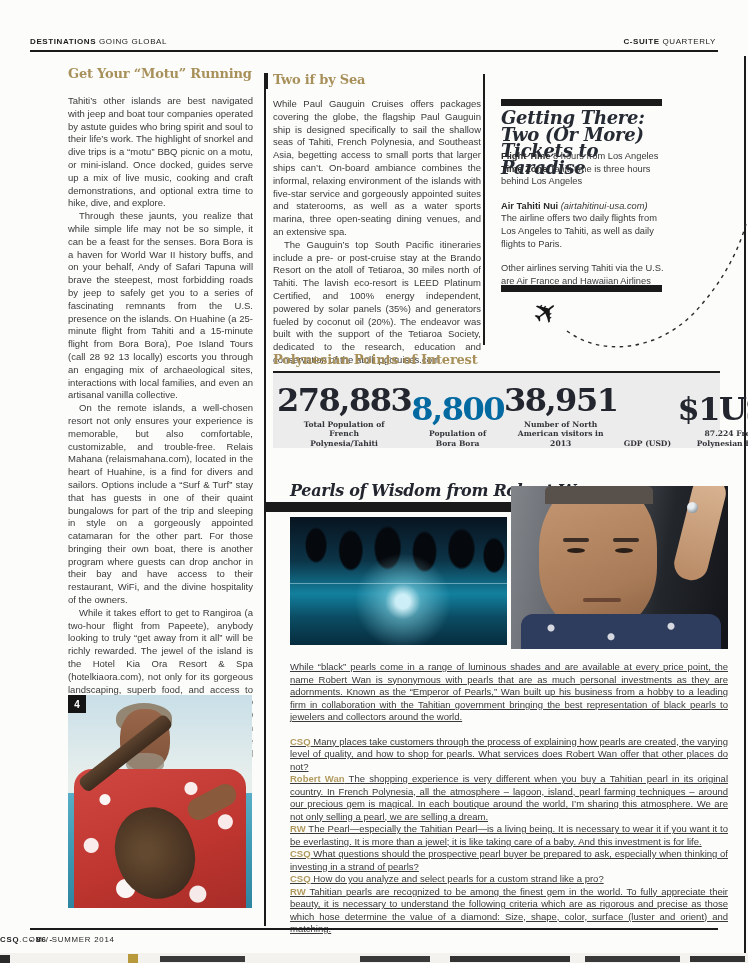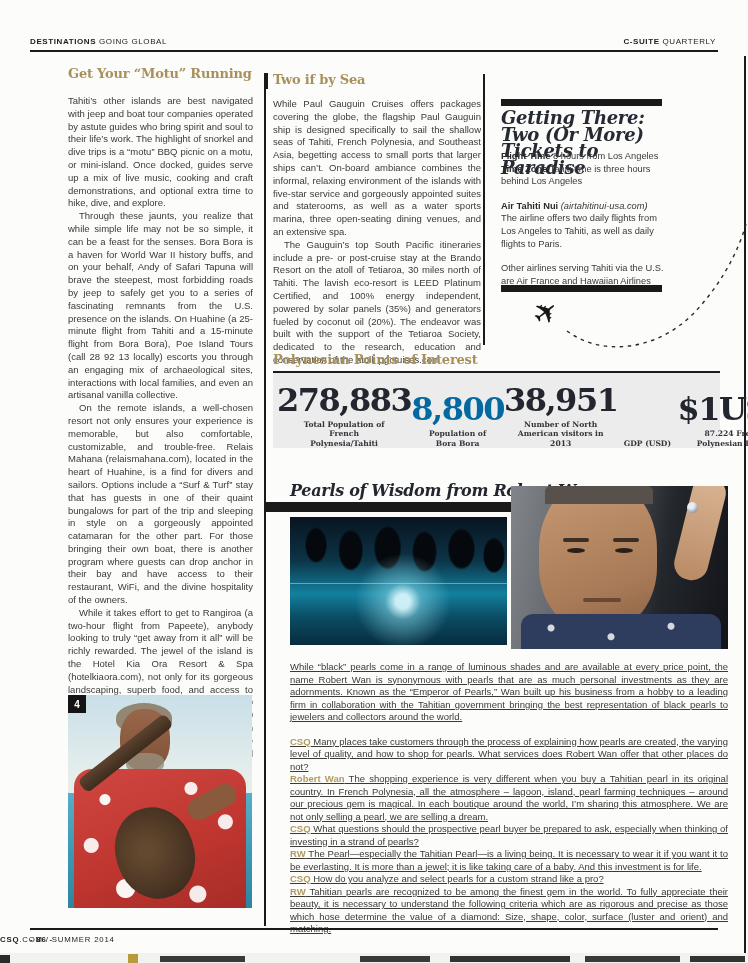--- a/index.html
+++ b/index.html
@@ -182,22 +182,22 @@
            #2e3c5e;border-radius:12px 12px 0 0;"></div>
     <div class="abs" style="left:172px;top:-10px;width:34px;height:105px;background:linear-gradient(180deg,#d9b493 0%,#b98b66 100%);border-radius:16px;transform:rotate(14deg);"></div>
     <div class="abs" style="left:176px;top:16px;width:11px;height:11px;background:radial-gradient(circle at 35% 30%,#e8edf0 0 30%,#9aa4ad 70%,#6d7780 100%);border-radius:50%;"></div>
   </div>
 
   <div class="abs pearlCopy" style="left:290px;top:661px;width:438px;">
     <p>While “black” pearls come in a range of luminous shades and are available at every price point, the name Robert Wan is synonymous with pearls that are as much personal investments as they are adornments. Known as the “Emperor of Pearls,” Wan built up his business from a hobby to a leading firm in collaboration with the Tahitian government bringing the best representation of black pearls to jewelers and collectors around the world.</p>
     <p style="height:12px;"></p>
     <p><span class="speaker">CSQ</span><span> Many places take customers through the process of explaining how pearls are created, the varying level of quality, and how to shop for pearls. What services does Robert Wan offer that other places do not?</span></p>
     <p><span class="speaker">Robert Wan</span><span> The shopping experience is very different when you buy a Tahitian pearl in its original country. In French Polynesia, all the atmosphere – lagoon, island, pearl farming techniques – around our precious gem is magical. In each boutique around the world, I’m sharing this atmosphere. We are not only selling a pearl, we are selling a dream.</span></p>
+    <p><span class="speaker">RW</span><span> The Pearl—especially the Tahitian Pearl—is a living being. It is necessary to wear it if you want it to be everlasting. It is more than a jewel; it is like taking care of a baby. And this investment is for life.</span></p>
     <p><span class="speaker">CSQ</span><span> What questions should the prospective pearl buyer be prepared to ask, especially when thinking of investing in a strand of pearls?</span></p>
-    <p><span class="speaker">RW</span><span> The Pearl—especially the Tahitian Pearl—is a living being. It is necessary to wear it if you want it to be everlasting. It is more than a jewel; it is like taking care of a baby. And this investment is for life.</span></p>
     <p><span class="speaker">CSQ</span><span> How do you analyze and select pearls for a custom strand like a pro?</span></p>
     <p><span class="speaker">RW</span><span> Tahitian pearls are recognized to be among the finest gem in the world. To fully appreciate their beauty, it is necessary to understand the following criteria which are as rigorous and precise as those which hose determine the value of a diamond: Size, shape, color, surface (luster and orient) and matching.</span></p>
   </div>
 
   <div class="abs rule" style="left:30px;top:928px;width:688px;height:1.5px;"></div>
   <div class="abs footerTxt" style="left:30px;top:935px;font-weight:bold;">- 86 -</div>
   <div class="abs footerTxt" style="left:0;top:935px;width:748px;text-align:left;"><b>CSQ</b><span>.COM / SUMMER 2014</span></div>
 
   <div class="abs" style="left:0;top:953px;width:748px;height:10px;background:#f4f2ee;">
     <div class="abs" style="left:0;top:2px;width:10px;height:8px;background:#2b2b2b;"></div>

